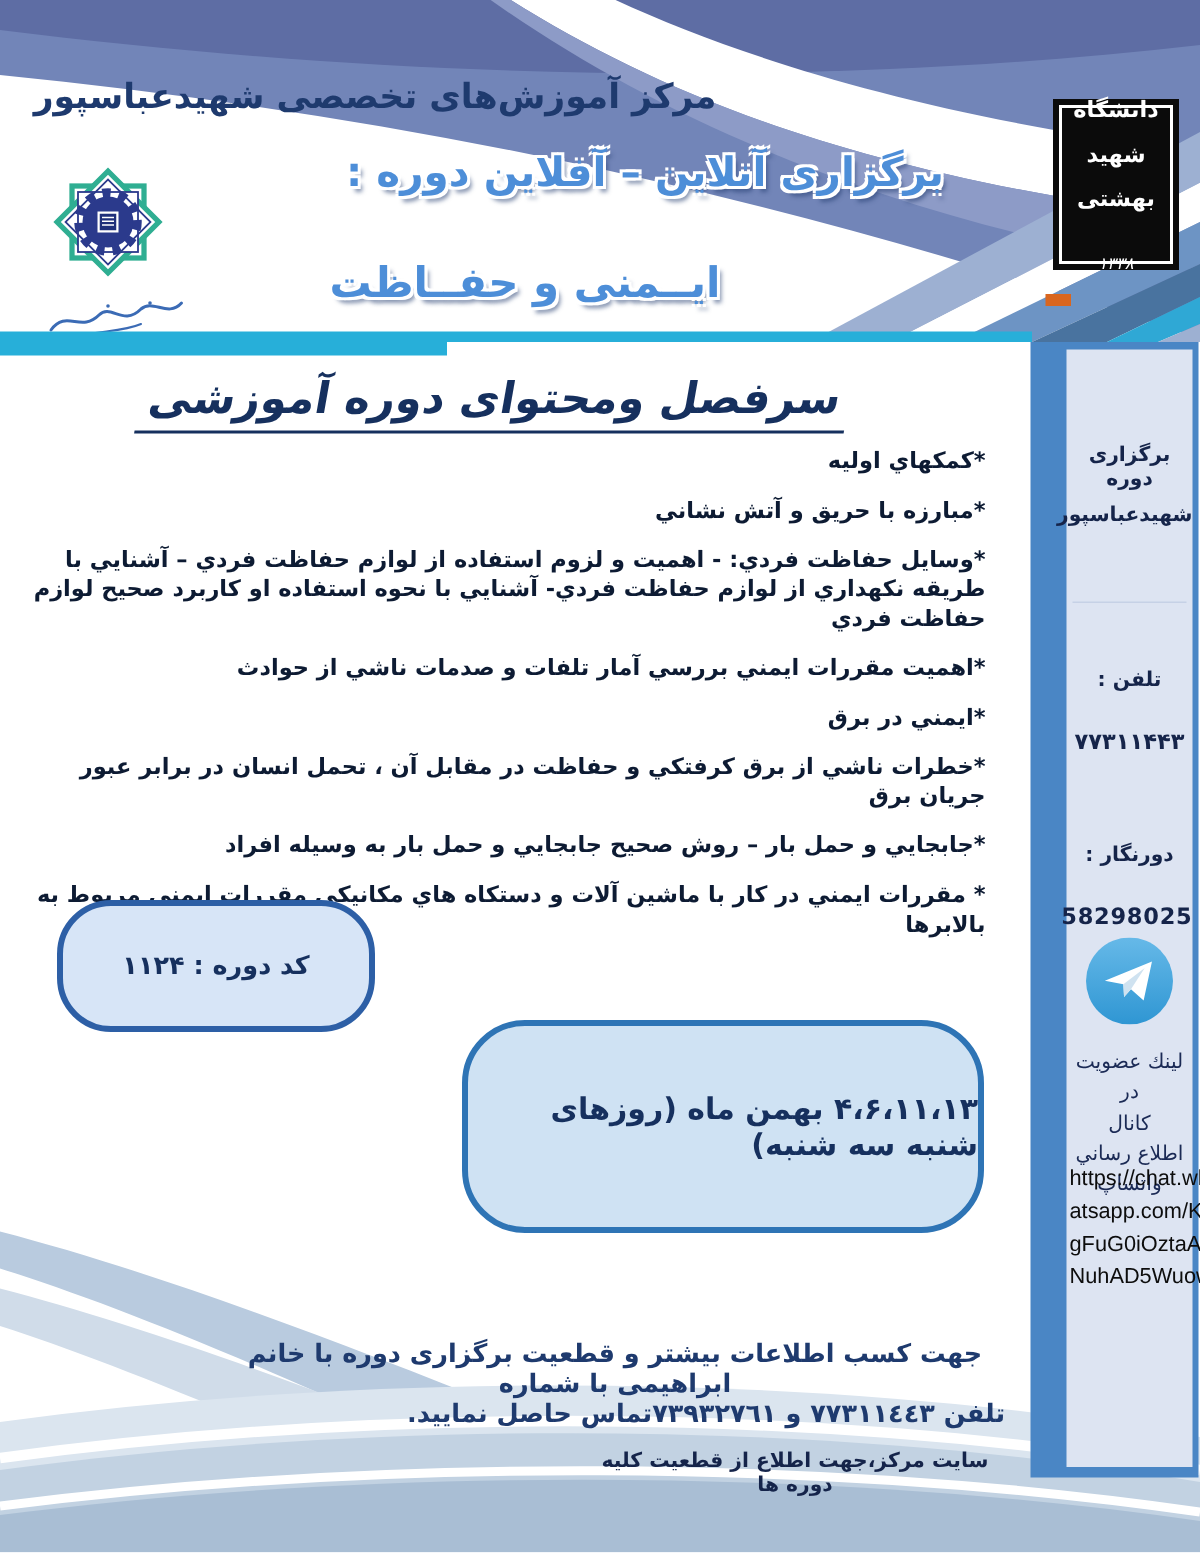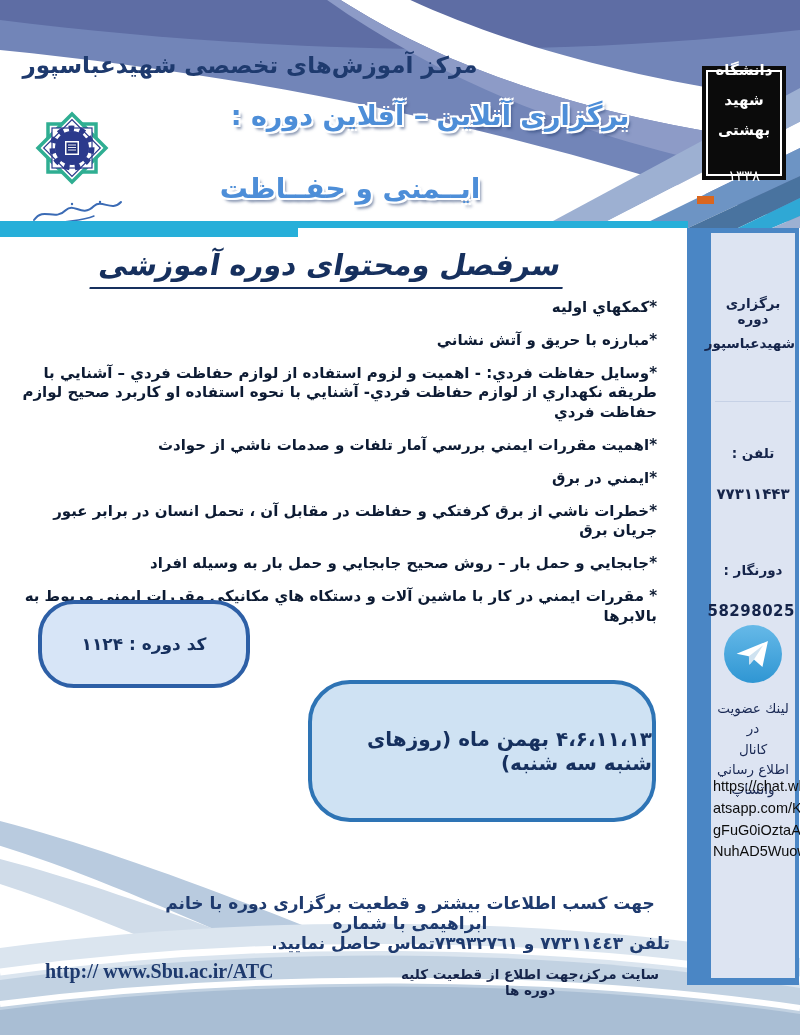--- a/index.html
+++ b/index.html
@@ -19,21 +19,21 @@
   .cyan-line { top:221px; left:0; width:688px; height:7px; background:#27afd9; z-index:2; }
   .orange-dash { top:196px; left:697px; width:17px; height:8px; background:#d9661f; z-index:2; }
 
   .logo-atc { top:98px; left:22px; width:100px; height:100px; z-index:2; }
   .logo-sign { top:196px; left:28px; width:98px; height:34px; z-index:2; }
 
   .logo-sbu { top:66px; left:702px; width:84px; height:114px; background:#0b0b0b; padding:4px; z-index:2; }
   .logo-sbu-inner { width:100%; height:100%; border:2px solid #fff; display:flex; flex-direction:column;
     align-items:center; justify-content:center; gap:11px; }
   .logo-sbu-inner .l { color:#fff; font-weight:bold; font-size:15px; line-height:1.25; direction:rtl; }
-  .logo-sbu-inner .y { color:#fff; font-size:15px; margin-top:16px; }
+  .logo-sbu-inner .y { color:#fff; font-size:11px; margin-top:16px;font-style:italic; }
 
   
   .sidebar { left:687px; top:228px; width:112px; height:757px; background:#4a86c5;
     padding:5px 4px 7px 24px; z-index:3; }
   .sidebar-inner { position:relative; width:100%; height:100%; background:#dde4f2; }
   .side-txt { position:absolute; width:100%; text-align:center; direction:rtl;
     color:#15244a; font-weight:bold; font-size:13.5px; }
   .side-num { font-size:15px; letter-spacing:.5px; }
   .side-sep { position:absolute; left:4px; right:4px; height:1px; background:#c6d1e6; }
   .tg-icon { position:absolute; top:392px; left:50%; transform:translateX(-50%); width:58px; height:58px; }
@@ -191,15 +191,14 @@
     <path d="M0,160 C250,126 550,126 800,170 L800,247 L0,247 Z" fill="#dbe5ef"></path>
     <path d="M0,184 C250,150 550,150 800,192 stroke-linecap:round" fill="none" stroke="#ffffff" stroke-width="7"></path>
     <path d="M0,192 C250,158 550,158 800,200 L800,247 L0,247 Z" fill="#c2d2e2"></path>
     <path d="M0,216 C250,184 550,184 800,220" fill="none" stroke="#ffffff" stroke-width="6"></path>
     <path d="M0,222 C250,190 550,190 800,226 L800,247 L0,247 Z" fill="#a9bed4"></path>
   </svg>
 
   <div class="f-line f1">جهت کسب اطلاعات بیشتر و قطعیت برگزاری دوره با خانم ابراهیمی با شماره</div>
   <div class="f-line f2">تلفن ۷۷۳۱۱٤٤۳ و ۷۳۹۳۲۷٦۱تماس حاصل نمایید.</div>
   <div class="site-note">سایت مرکز،جهت اطلاع از قطعیت کلیه دوره ها</div>
-  <div class="site-url">http:// www.Sbu.ac.ir/ATC</div>
 
 </div>
 
 </body></html>

